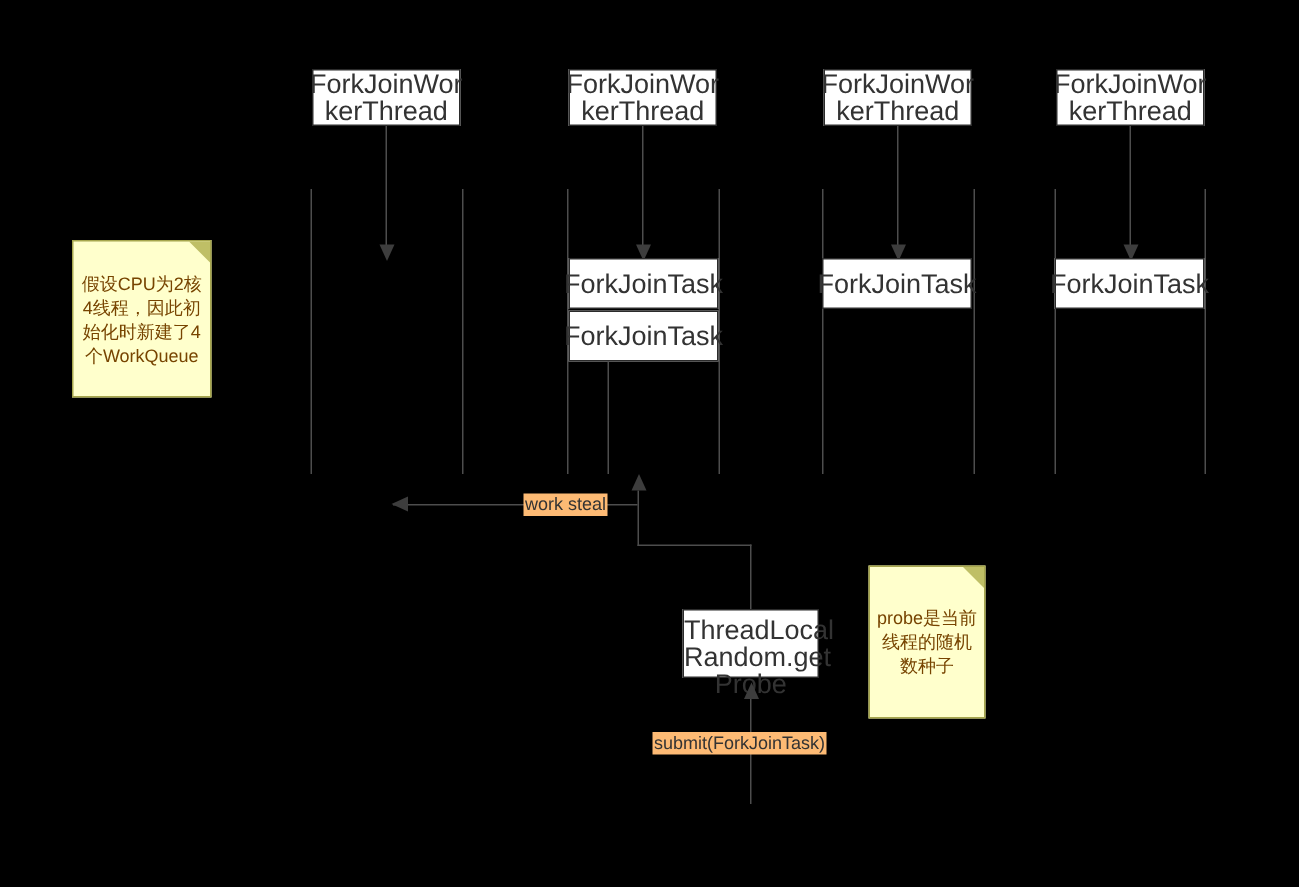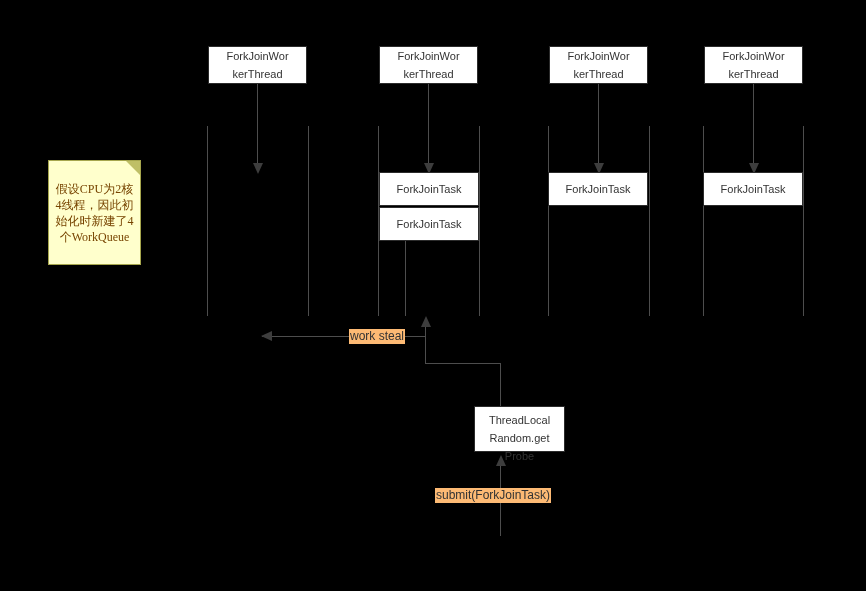--- a/index.html
+++ b/index.html
@@ -16,33 +16,32 @@
     overflow: hidden;
   }
 
   
   .node {
     position: absolute;
     background: #ffffff;
     border: 1px solid #2b2b2b;
     box-sizing: border-box;
     color: #333333;
-    font-size: 11px;
+    font-size: 18px;
     line-height: 18px;
     text-align: center;
     display: flex;
     align-items: center;
     justify-content: center;
     white-space: pre-line;
   }
   .node.overflow {
     overflow: visible;
     display: block;
     padding-top: 2px;
-    margin-left: 19px;
   }
   .node.overflow .inner {
     position: relative;
     top: -16px;
     text-align: center;
     white-space: pre-line;
   }
 
   
   .note {
@@ -51,21 +50,20 @@
     border: 1px solid #a6a64d;
     box-sizing: border-box;
     color: #774400;
     font-size: 12px;
     line-height: 16px;
     text-align: center;
     display: flex;
     align-items: center;
     justify-content: flex-end;
     padding: 2px 4px;
-    font-family: Liberation Serif, serif;
   }
   .note .fold {
     position: absolute;
     top: 0;
     right: 0;
     width: 0;
     height: 0;
     border-left: 14px solid transparent;
     border-top: 14px solid #bfbf66;
   }
@@ -181,14 +179,18 @@
 
   <div class="vline" style="left:500px; top:466px; height:70px;"></div>
   <div class="arrow-up" style="left:496px; top:455px;"></div>
   <div class="edge-label" style="left:435px; top:488px;">submit(ForkJoinTask)</div>
 
   <div class="note" style="left:48px; top:160px; width:93px; height:105px;">
     <span class="fold"></span>
     <span class="txt">假设CPU为2核4线程，因此初始化时新建了4个WorkQueue</span>
   </div>
 
+  <div class="note" style="left:579px; top:377px; width:78px; height:102px;">
+    <span class="fold"></span>
+    <span class="txt">probe是当前线程的随机数种子</span>
+  </div>
 
 </div>
 
 </body></html>

